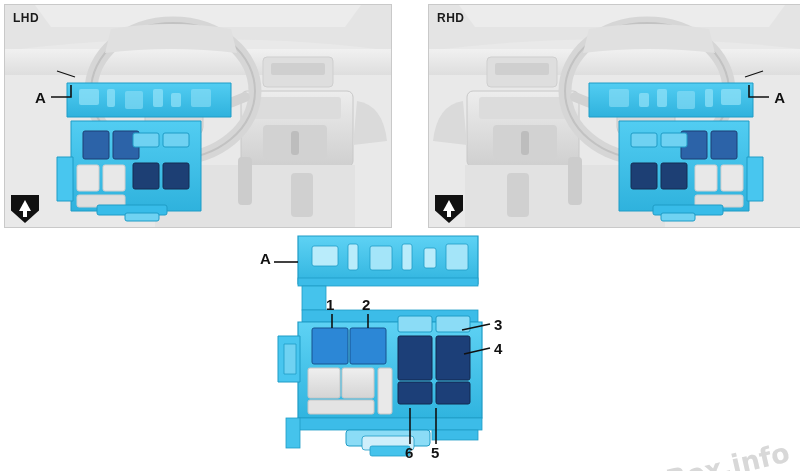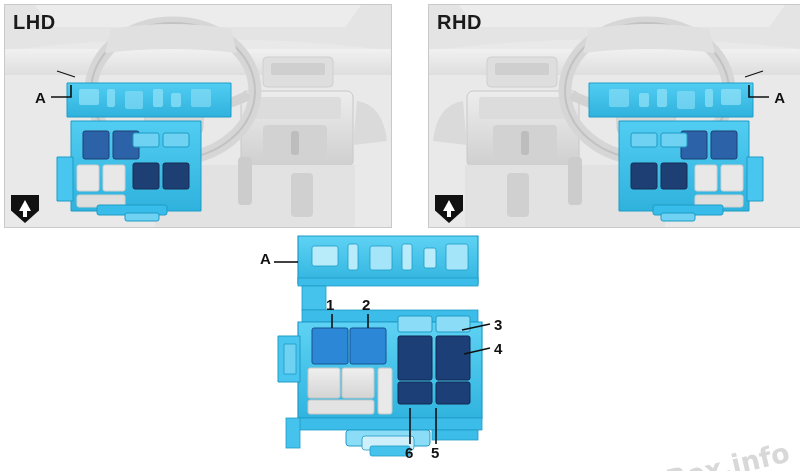--- a/index.html
+++ b/index.html
@@ -17,21 +17,21 @@
     position:absolute;top:4px;height:222px;
     background:#e9e9e9;
     border:1px solid #c9c9c9;
     overflow:hidden;
   }
   #panel-lhd{left:4px;width:386px;}
   #panel-rhd{left:428px;width:386px;text-align:center;}
 
   .panel-label{
     position:absolute;left:8px;top:6px;
-    font-size:20px;font-weight:bold;color:#1a1a1a;
+    font-size:12px;font-weight:bold;color:#1a1a1a;
     letter-spacing:.5px;
     z-index:40;
   }
 
   .callout-A{
     position:absolute;
     font-size:15px;font-weight:bold;color:#111;
     z-index:40;
   }
 

